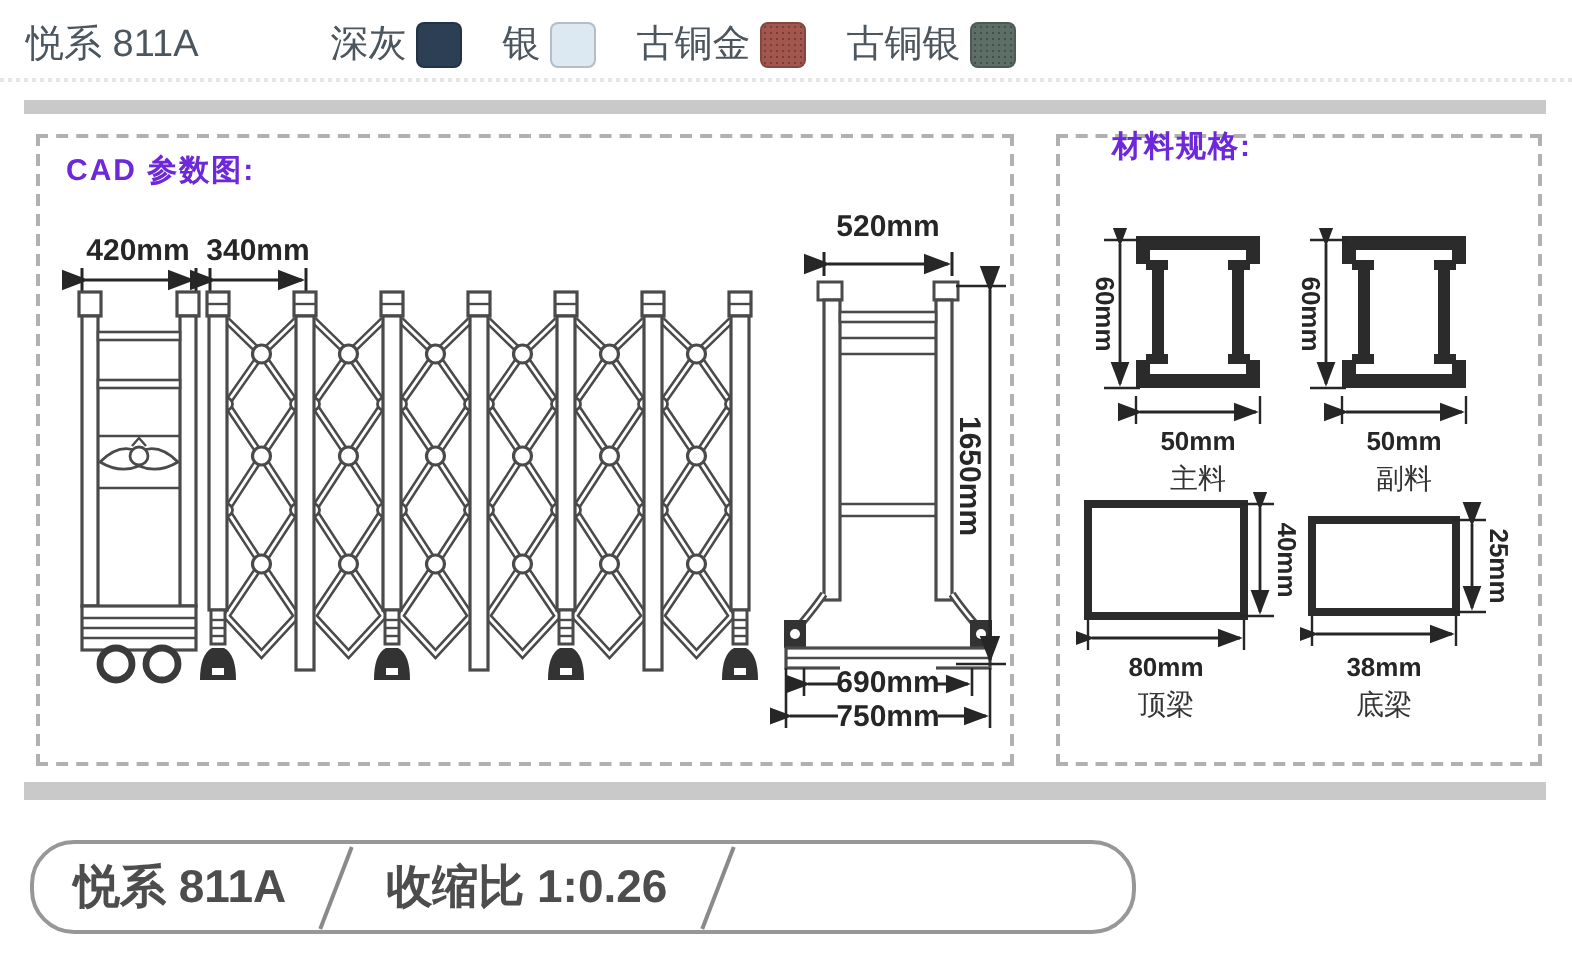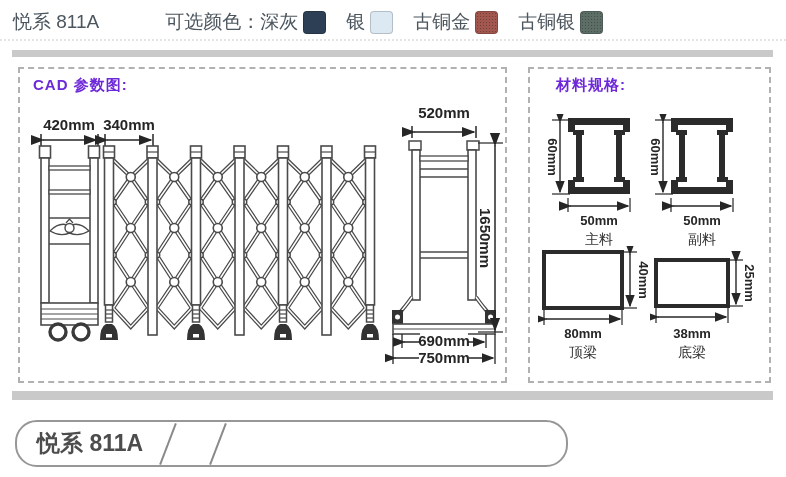--- a/index.html
+++ b/index.html
@@ -18,21 +18,21 @@
   .bar{position:absolute;left:12px;width:761px;background:#c9c9c9;}
   .bar.top{top:50px;height:7px;}
   .bar.bot{top:391px;height:9px;}
 
   
   .panel{position:absolute;top:67px;height:316px;border:2px dashed #b1b1b1;box-sizing:border-box;background:#fff;}
   .panel.cad{left:18px;width:489px;}
   .panel.mat{left:528px;width:243px;}
   .panel-title{position:absolute;font-size:15px;font-weight:bold;color:#6d28d9;letter-spacing:1px;}
   .t-cad{left:33px;top:76px;}
-  .t-mat{left:556px;top:76px;text-align:right;}
+  .t-mat{left:556px;top:64px;text-align:right;}
 
   .dwg{position:absolute;}
   svg text{font-family:"Liberation Sans","DejaVu Sans",sans-serif;}
   .dim{font-size:15px;font-weight:bold;fill:#262626;}
   .dimS{font-size:13px;font-weight:bold;fill:#262626;}
   .lbl{font-size:14px;fill:#333;}
 
   
   .foot{position:absolute;left:15px;top:420px;width:553px;height:47px;box-sizing:border-box;
         border:2px solid #979797;border-radius:22px;display:flex;align-items:center;
@@ -41,21 +41,20 @@
 </style>
 </head>
 <body>
 
 <div id="stage">
 
   <div class="hdr">
     <span>悦系 811A</span>
     <span class="gap1"></span>
     <span class="gap2"></span>
-    <span>可选颜色：</span>
     <span>深灰</span>
     <span class="sw" style="background-color: rgb(44, 63, 84);"></span>
     <span class="gap3"></span>
     <span>银</span>
     <span class="sw" style="background-color: rgb(220, 232, 242);"></span>
     <span class="gap3"></span>
     <span>古铜金</span>
     <span class="sw tex" style="background-color: rgb(161, 87, 77);"></span>
     <span class="gap3"></span>
     <span>古铜银</span>
@@ -285,16 +284,17 @@
     <line x1="6" y1="62" x2="6" y2="77" stroke="#262626" stroke-width="1.2"></line>
     <line x1="78" y1="62" x2="78" y2="77" stroke="#262626" stroke-width="1.2"></line>
     <line x1="8" y1="71" x2="76" y2="71" stroke="#262626" stroke-width="1.4" marker-start="url(#ah)" marker-end="url(#ah)"></line>
     <text class="dimS" x="42" y="92" text-anchor="middle">38mm</text>
     <text class="lbl" x="42" y="111" text-anchor="middle">底梁</text>
   </svg>
 
   <div class="foot">
     <span>悦系 811A</span>
     <span class="slash"></span>
+    <span>收缩比 1:0.26</span>
     <span class="slash"></span>
   </div>
 
 </div>
 
 </body></html>

